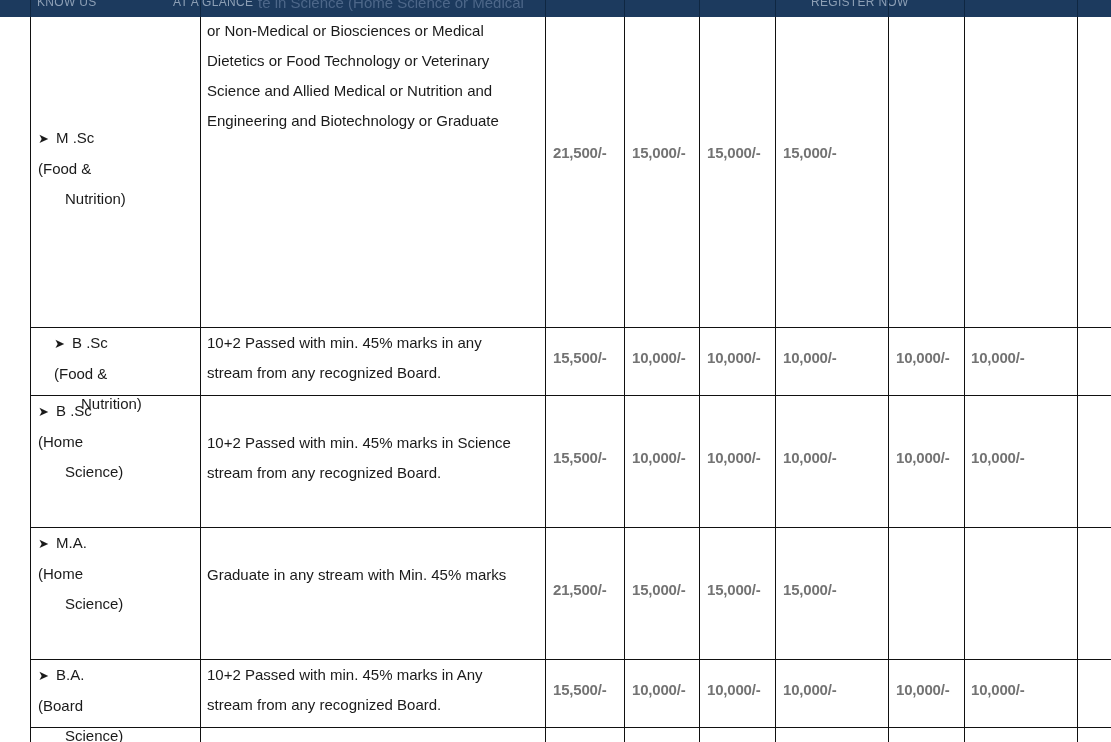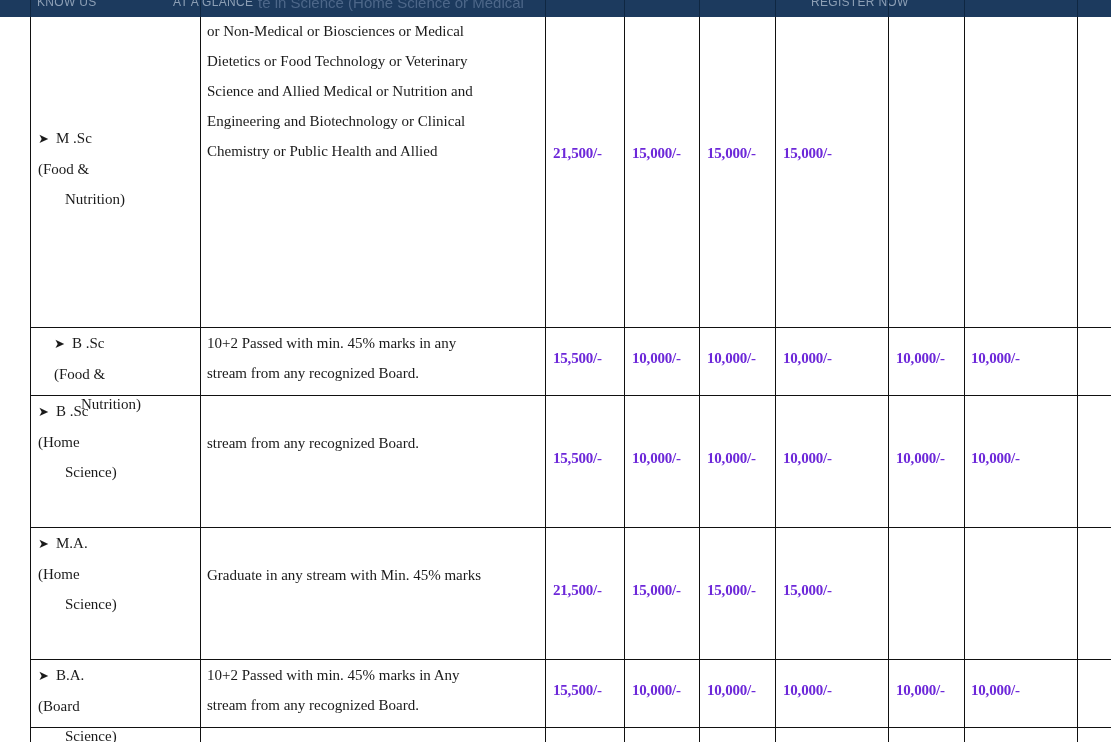--- a/index.html
+++ b/index.html
@@ -5,26 +5,26 @@
   html, body { margin:0; padding:0; }
   body { width:1111px; height:742px; overflow:hidden; background:#fff; position:relative;
          font-family:"Liberation Sans", "DejaVu Sans", sans-serif; color:#1a1a1a; }
   .nav { position:absolute; left:0; top:0; width:1111px; height:17px; background:#1c3a5e; z-index:5; overflow:hidden; }
   .nav-item { position:absolute; top:-5px; font-size:12px; color:#8d9fb5; letter-spacing:0.3px; }
   .nav-ghost { position:absolute; top:-6px; left:258px; font-size:15px; color:#4d6789; white-space:nowrap; }
   .nav-vline { position:absolute; top:0; height:17px; width:1px; background:#0f2742; }
   .grid { position:absolute; left:0; top:0; }
   .vl { position:absolute; width:1px; background:#111; top:17px; height:725px; }
   .hl { position:absolute; height:1px; background:#111; left:30px; width:1081px; }
-  .cell { position:absolute; font-size:15px; line-height:30px;font-family:Liberation Serif, serif; }
+  .cell { position:absolute; font-size:15px; line-height:30px; }
   .course { padding-left:7px; }
   .course .arrow { display:inline-block; width:18px; font-size:13px; }
   .course .line2 { padding-left:27px; display:block; }
   .elig { width:330px; }
-  .fee { font-size:15px; font-weight:bold; color:#6d28d9; letter-spacing:-0.2px; }
+  .fee { font-size:15px; font-weight:bold; color:#737373; letter-spacing:-0.2px; }
 </style>
 </head>
 <body>
 
 <div class="nav">
   <span class="nav-ghost">te in Science (Home Science or Medical</span>
   <span class="nav-item" style="left:37px">KNOW US</span>
   <span class="nav-item" style="left:173px">AT A GLANCE</span>
   <span class="nav-item" style="left:811px">REGISTER NOW</span>
   <div class="nav-vline" style="left:30px"></div>
@@ -56,22 +56,21 @@
 
   <div>
     <div class="cell course" style="left:31px;top:123px">
       <span class="arrow">➤</span><span>M .Sc  (Food &amp;</span>
       <span class="line2">Nutrition)</span>
     </div>
     <div class="cell elig" style="left:207px;top:16px">
       <div>or Non-Medical or Biosciences or Medical</div>
         <div>Dietetics or Food Technology or Veterinary</div>
         <div>Science and Allied Medical or Nutrition and</div>
-        <div>Engineering and Biotechnology or Clinical</div>
-        <div>Chemistry or Public Health and Allied</div>
+        <div>Engineering and Biotechnology or Graduate</div>
     </div>
     <div class="cell fee" style="left:553px;top:138px">21,500/-</div>
     <div class="cell fee" style="left:632px;top:138px">15,000/-</div>
     <div class="cell fee" style="left:707px;top:138px">15,000/-</div>
     <div class="cell fee" style="left:783px;top:138px">15,000/-</div>
   </div>
 
   <div>
     <div class="cell course" style="left:47px;top:328px">
       <span class="arrow">➤</span><span>B .Sc  (Food &amp;</span>
@@ -88,20 +87,21 @@
     <div class="cell fee" style="left:896px;top:343px">10,000/-</div>
     <div class="cell fee" style="left:971px;top:343px">10,000/-</div>
   </div>
 
   <div>
     <div class="cell course" style="left:31px;top:396px">
       <span class="arrow">➤</span><span>B .Sc  (Home</span>
       <span class="line2">Science)</span>
     </div>
     <div class="cell elig" style="left:207px;top:428px">
+      <div>10+2 Passed with min. 45% marks in Science</div>
         <div>stream from any recognized Board.</div>
     </div>
     <div class="cell fee" style="left:553px;top:443px">15,500/-</div>
     <div class="cell fee" style="left:632px;top:443px">10,000/-</div>
     <div class="cell fee" style="left:707px;top:443px">10,000/-</div>
     <div class="cell fee" style="left:783px;top:443px">10,000/-</div>
     <div class="cell fee" style="left:896px;top:443px">10,000/-</div>
     <div class="cell fee" style="left:971px;top:443px">10,000/-</div>
   </div>
 

